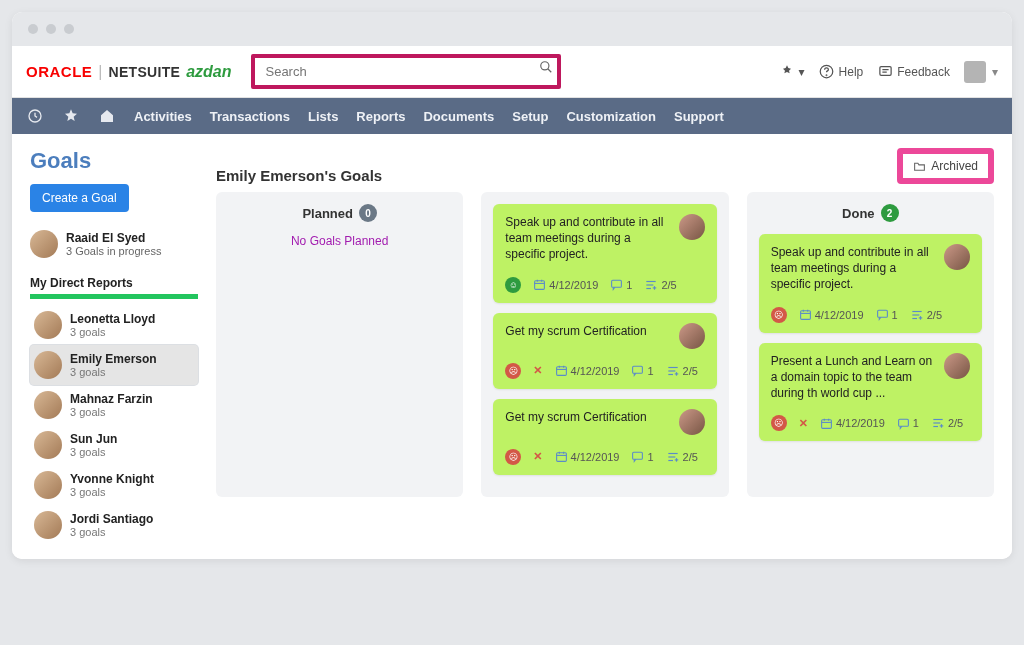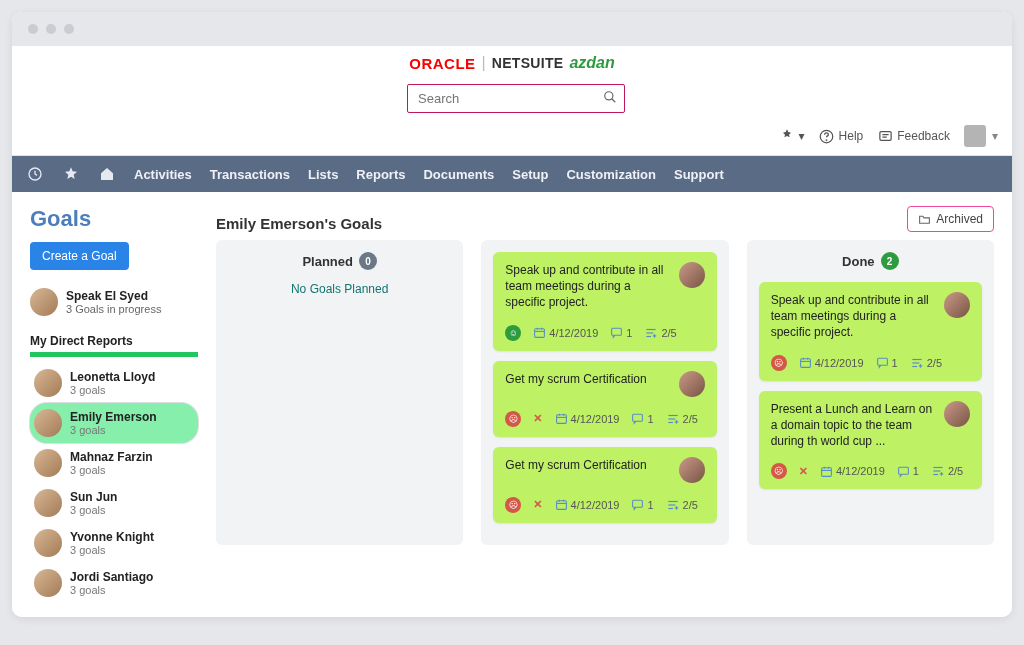--- a/index.html
+++ b/index.html
@@ -1,28 +1,28 @@
 <!DOCTYPE html>
 <html><head>
 <meta charset="utf-8">
 <style>
 * { box-sizing: border-box; margin: 0; padding: 0; }
 body { font-family: -apple-system, BlinkMacSystemFont, "Segoe UI", Arial, sans-serif; background: #e5e7ea; padding: 12px; }
 .browser-frame { background: #fff; border-radius: 10px; overflow: hidden; width: 1000px; margin: 0 auto; box-shadow: 0 2px 8px rgba(0,0,0,.08); }
 .window-chrome { background: #e5e7ea; padding: 12px 16px; display: flex; gap: 8px; }
 .window-dot { width: 10px; height: 10px; border-radius: 50%; background: #c9ccd0; }
 .app { background: #fff; }
-.topbar { display: flex; align-items: center; padding: 8px 14px; gap: 12px; border-bottom: 1px solid #e2e2e2; flex-direction: column; }
+.topbar { display: flex; align-items: center; padding: 8px 14px; gap: 12px; border-bottom: 1px solid #e2e2e2; }
 .logo-stack { display: flex; align-items: center; gap: 6px; }
 .logo-oracle { color: #f80000; font-weight: 700; letter-spacing: .5px; font-size: 15px; }
 .logo-sep { color: #bbb; }
 .logo-net { color: #333; font-weight: 600; font-size: 14px; letter-spacing: .3px; }
 .logo-azdan { color: #2e9b3f; font-weight: 600; font-size: 16px; font-style: italic; }
 .search-wrap { flex: 1; max-width: 310px; position: relative; margin-left: 8px; }
-.search-input { width: 100%; padding: 6px 30px 6px 10px; border: 1px solid #be185d; border-radius: 2px; font-size: 13px; }
+.search-input { width: 100%; padding: 6px 30px 6px 10px; border: 4px solid #be185d; border-radius: 2px; font-size: 13px; }
 .search-ico { position: absolute; right: 8px; top: 6px; color: #666; }
 .top-right { margin-left: auto; display: flex; align-items: center; gap: 14px; color: #555; font-size: 12px; }
 .tr-item { display: flex; align-items: center; gap: 4px; cursor: pointer; }
 .tr-ico { width: 16px; height: 16px; display: inline-flex; align-items: center; justify-content: center; }
 .user-block { display: flex; align-items: center; gap: 6px; }
 .user-ava { width: 22px; height: 22px; background: #b4b4b4; border-radius: 3px; }
 .user-txt { line-height: 1.1; }
 .user-name { font-size: 12px; color: #333; }
 .user-role { font-size: 10px; color: #777; }
 .navbar { background: #5a6b86; display: flex; align-items: center; padding: 0 14px; height: 36px; gap: 18px; }
@@ -31,35 +31,35 @@
 .page { padding: 14px 18px; display: flex; gap: 18px; }
 .left-col { width: 168px; flex-shrink: 0; }
 .page-title { color: #4c7ebd; font-size: 22px; font-weight: 700; margin-bottom: 10px; }
 .btn-primary { background: #2a83e6; color: #fff; border: none; padding: 7px 12px; border-radius: 4px; font-size: 12px; cursor: pointer; }
 .me-row { display: flex; align-items: center; gap: 8px; margin-top: 18px; }
 .avatar { width: 28px; height: 28px; border-radius: 50%; background: linear-gradient(135deg,#d8b896,#a37a56); flex-shrink: 0; }
 .me-name { font-size: 12px; font-weight: 700; color: #222; }
 .me-sub { font-size: 11px; color: #666; }
 .section-h { font-size: 12px; font-weight: 700; margin-top: 18px; margin-bottom: 6px; color: #222; border-bottom: 5px solid #22c55e; padding-bottom: 4px; }
 .report-item { display: flex; align-items: center; gap: 8px; padding: 6px 4px; border-radius: 4px; cursor: pointer; }
-.report-item.selected { background: #86efac; box-shadow: 0 0 0 1px #dcdfe3; border-radius: 17px; }
+.report-item.selected { background: #e5e5e5; box-shadow: 0 0 0 1px #dcdfe3; }
 .rep-name { font-size: 12px; font-weight: 700; color: #222; }
 .rep-sub { font-size: 11px; color: #777; }
 .right-col { flex: 1; }
 .right-head { display: flex; align-items: flex-end; margin-bottom: 8px; }
 .goals-title { font-size: 15px; font-weight: 700; color: #333; }
-.archived-btn { margin-left: auto; border: 1px solid #ec4899; background: #fff; padding: 5px 10px; border-radius: 4px; font-size: 12px; color: #444; cursor: pointer; display: flex; align-items: center; gap: 5px; }
+.archived-btn { margin-left: auto; border: 6px solid #ec4899; background: #fff; padding: 5px 10px; border-radius: 4px; font-size: 12px; color: #444; cursor: pointer; display: flex; align-items: center; gap: 5px; }
 .board { display: flex; gap: 18px; }
 .column { flex: 1; background: #f2f3f5; border-radius: 6px; padding: 12px; }
 .col-head { text-align: center; margin-bottom: 12px; font-size: 13px; font-weight: 700; color: #333; display: flex; justify-content: center; align-items: center; gap: 6px; }
 .badge { display: inline-flex; align-items: center; justify-content: center; width: 18px; height: 18px; border-radius: 50%; font-size: 10px; color: #fff; }
 .badge.gray { background: #6b7886; }
 .badge.orange { background: #c7662f; }
 .badge.green { background: #2e9b3f; }
-.empty { text-align: center; color: #0f766e; font-size: 12px; margin-top: 8px; }
+.empty { text-align: center; color: #a21caf; font-size: 12px; margin-top: 8px; }
 .card { background: #bef264; border-radius: 6px; padding: 10px 12px; margin-bottom: 10px; box-shadow: 0 1px 2px rgba(0,0,0,.08); }
 .card-top { display: flex; gap: 10px; }
 .card-title { flex: 1; font-size: 12px; color: #222; line-height: 1.35; }
 .card-ava { width: 26px; height: 26px; border-radius: 50%; background: linear-gradient(135deg,#c98,#754); }
 .card-meta { display: flex; align-items: center; gap: 12px; margin-top: 14px; font-size: 11px; color: #555; }
 .meta-i { display: inline-flex; align-items: center; gap: 3px; }
 .mood { width: 16px; height: 16px; border-radius: 50%; display: inline-flex; align-items: center; justify-content: center; font-size: 9px; color: #fff; }
 .mood.good { background: #2e9b3f; }
 .mood.bad { background: #d35847; }
 .x-mark { color: #d35847; font-weight: 700; }
@@ -157,21 +157,21 @@
     </div>
 
     <div class="page">
       <div class="left-col">
         <div class="page-title">Goals</div>
         <button class="btn-primary">Create a Goal</button>
 
         <div class="me-row">
           <div class="avatar"></div>
           <div>
-            <div class="me-name">Speak El Syed</div>
+            <div class="me-name">Raaid El Syed</div>
             <div class="me-sub">3 Goals in progress</div>
           </div>
         </div>
 
         <div class="section-h">My Direct Reports</div>
         <div id="reports-list">
             <div class="report-item">
     <div class="avatar"></div>
     <div>
       <div class="rep-name">Leonetta Lloyd</div>

